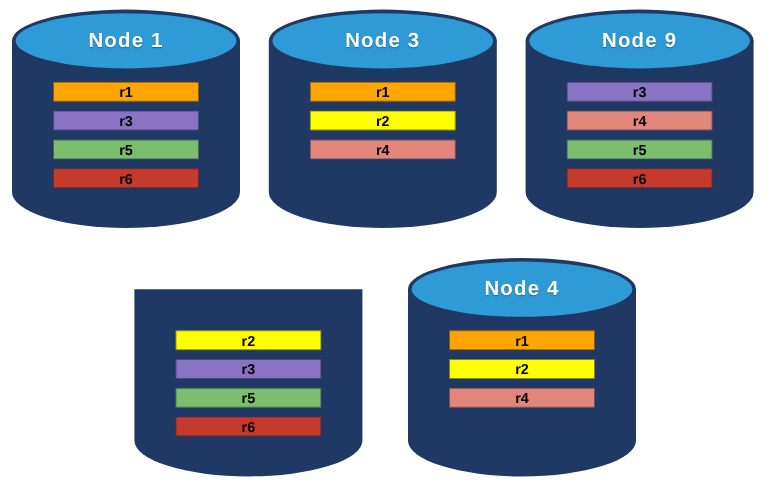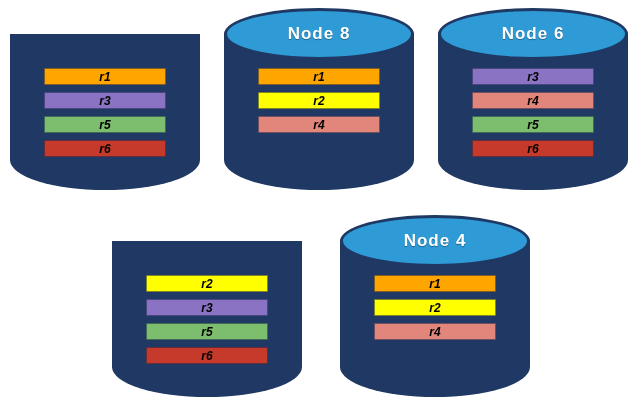--- a/index.html
+++ b/index.html
@@ -65,60 +65,62 @@
     height: 17px;
     box-sizing: border-box;
     border: 1px solid rgba(20, 35, 70, 0.55);
     border-radius: 1px;
     display: flex;
     align-items: center;
     justify-content: center;
     font-size: 12px;
     font-weight: bold;
     color: #000000;
-    font-style: italic;
   }
   
   .pos-n1 { left: 10px;  top: 8px; }
   .pos-n2 { left: 224px; top: 8px; }
   .pos-n3 { left: 438px; top: 8px; }
   .pos-n4 { left: 112px; top: 215px; }
   .pos-n5 { left: 340px; top: 215px; }
 </style>
 </head>
 <body>
 
 <div class="canvas">
 
   <div class="cylinder pos-n1">
     <div class="cyl-body"></div>
+    <div class="cyl-top">
+      <span class="node-label">Node 1</span>
+    </div>
     <div class="records">
       <div class="record-bar" style="background: rgb(255, 165, 0);">r1</div>
       <div class="record-bar" style="background: rgb(137, 115, 194);">r3</div>
       <div class="record-bar" style="background: rgb(124, 190, 110);">r5</div>
       <div class="record-bar" style="background: rgb(197, 58, 42);">r6</div>
     </div>
   </div>
 
   <div class="cylinder pos-n2">
     <div class="cyl-body"></div>
     <div class="cyl-top">
-      <span class="node-label">Node 8</span>
+      <span class="node-label">Node 3</span>
     </div>
     <div class="records">
       <div class="record-bar" style="background: rgb(255, 165, 0);">r1</div>
       <div class="record-bar" style="background: rgb(255, 255, 0);">r2</div>
       <div class="record-bar" style="background: rgb(226, 134, 124);">r4</div>
     </div>
   </div>
 
   <div class="cylinder pos-n3">
     <div class="cyl-body"></div>
     <div class="cyl-top">
-      <span class="node-label">Node 6</span>
+      <span class="node-label">Node 9</span>
     </div>
     <div class="records">
       <div class="record-bar" style="background: rgb(137, 115, 194);">r3</div>
       <div class="record-bar" style="background: rgb(226, 134, 124);">r4</div>
       <div class="record-bar" style="background: rgb(124, 190, 110);">r5</div>
       <div class="record-bar" style="background: rgb(197, 58, 42);">r6</div>
     </div>
   </div>
 
   <div class="cylinder pos-n4">

